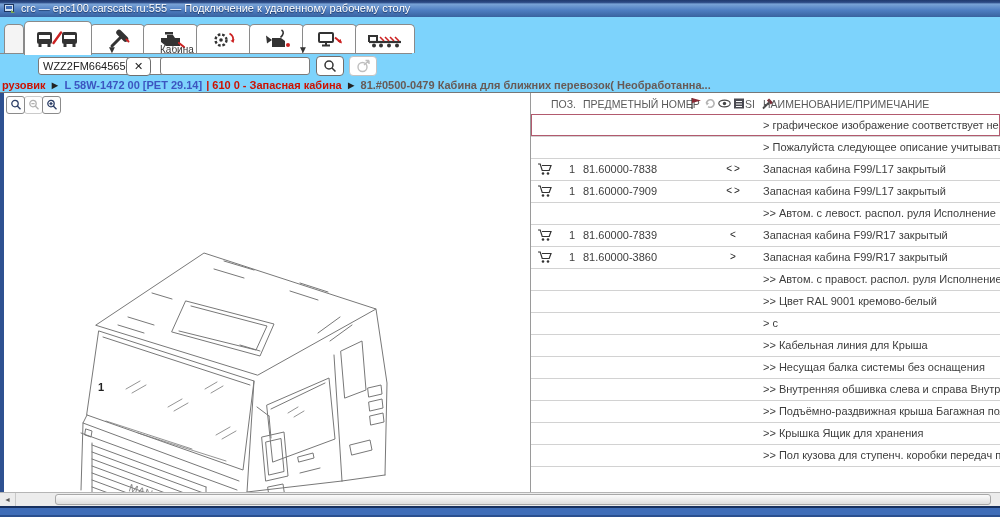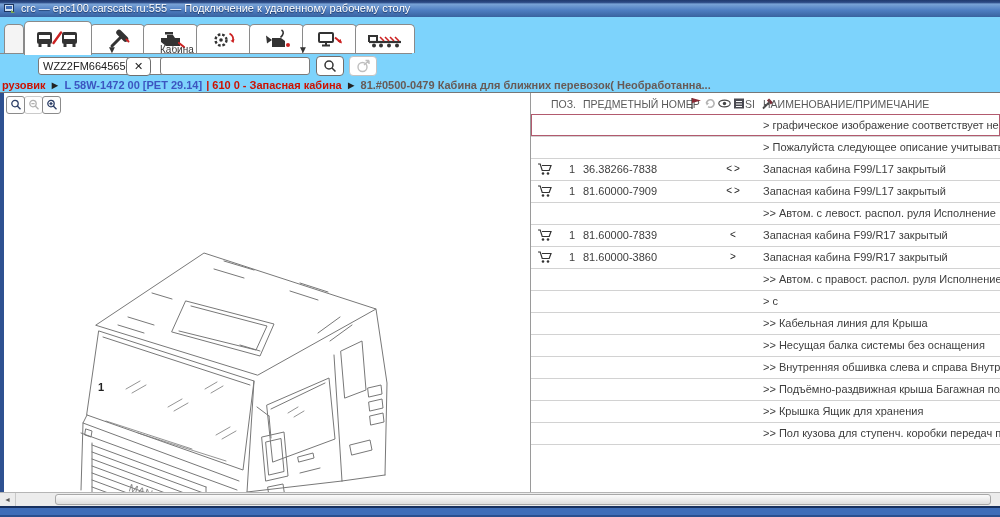--- a/index.html
+++ b/index.html
@@ -280,21 +280,21 @@
         </div>
         <div class="trow">
           <span class="c-cart">
             <svg width="15" height="14" viewBox="0 0 15 14">
               <path d="M1,2 h2.2 l2,6.5 h7 l1.8,-5 H5" fill="none" stroke="#333" stroke-width="1.2"></path>
               <circle cx="6" cy="11.5" r="1.3" fill="#333"></circle>
               <circle cx="11" cy="11.5" r="1.3" fill="#333"></circle>
             </svg>
           </span>
           <span class="c-pos">1</span>
-          <span class="c-num">36.38266-7838</span>
+          <span class="c-num">81.60000-7838</span>
           <span class="c-marks">&lt;&gt;</span>
           <span class="c-name">Запасная кабина F99/L17 закрытый</span>
         </div>
         <div class="trow">
           <span class="c-cart">
             <svg width="15" height="14" viewBox="0 0 15 14">
               <path d="M1,2 h2.2 l2,6.5 h7 l1.8,-5 H5" fill="none" stroke="#333" stroke-width="1.2"></path>
               <circle cx="6" cy="11.5" r="1.3" fill="#333"></circle>
               <circle cx="11" cy="11.5" r="1.3" fill="#333"></circle>
             </svg>
@@ -342,20 +342,27 @@
           <span class="c-pos"></span>
           <span class="c-num"></span>
           <span class="c-marks"></span>
           <span class="c-name">&gt;&gt; Автом. с правост. распол. руля Исполнение</span>
         </div>
         <div class="trow">
           <span class="c-cart"></span>
           <span class="c-pos"></span>
           <span class="c-num"></span>
           <span class="c-marks"></span>
+          <span class="c-name">&gt;&gt; Цвет RAL 9001 кремово-белый</span>
+        </div>
+        <div class="trow">
+          <span class="c-cart"></span>
+          <span class="c-pos"></span>
+          <span class="c-num"></span>
+          <span class="c-marks"></span>
           <span class="c-name">&gt; с</span>
         </div>
         <div class="trow">
           <span class="c-cart"></span>
           <span class="c-pos"></span>
           <span class="c-num"></span>
           <span class="c-marks"></span>
           <span class="c-name">&gt;&gt; Кабельная линия для Крыша</span>
         </div>
         <div class="trow">

